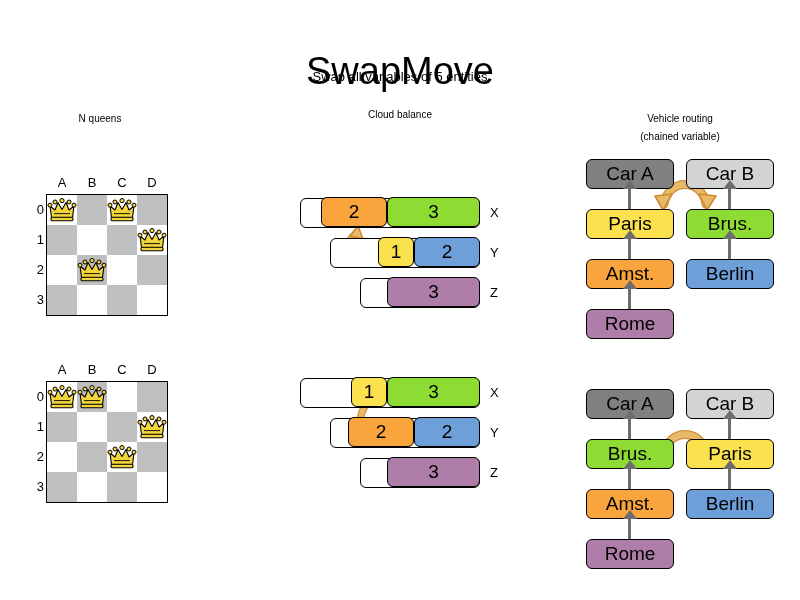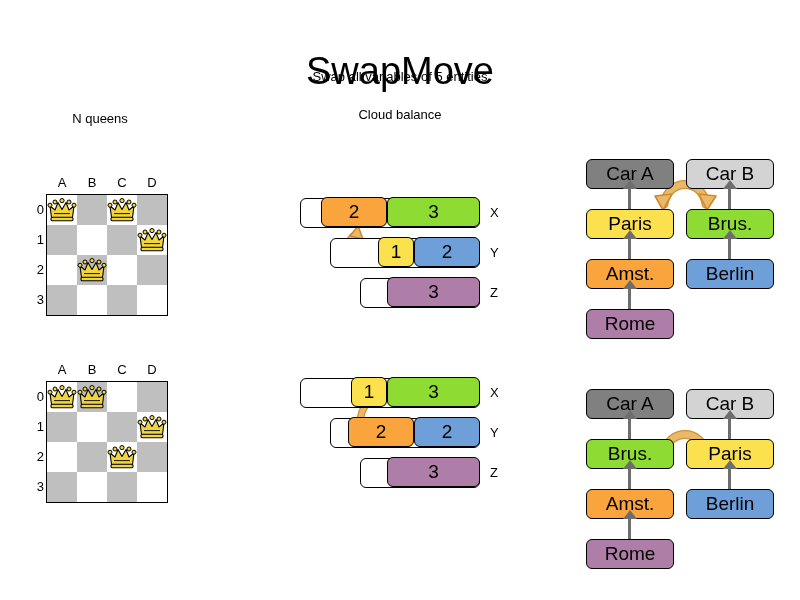--- a/index.html
+++ b/index.html
@@ -34,21 +34,21 @@
     width: 800px;
     text-align: center;
     font-size: 13px;
     line-height: 16px;
   }
 
   
   .col-heading {
     position: absolute;
     text-align: center;
-    font-size: 13px;
+    font-size: 10px;
     line-height: 18px;
   }
   #col-heading-nqueens { left: 0px;   top: 110px; width: 200px; }
   #col-heading-cloud   { left: 300px; top: 106px; width: 200px; }
   #col-heading-vehicle { left: 580px; top: 110px; width: 200px; }
 
   
   .chessboard {
     position: absolute;
     width: 120px;
@@ -145,20 +145,22 @@
 </style>
 </head>
 <body>
 
 <h1 id="page-title">SwapMove</h1>
 <div id="page-subtitle">Swap all variables of 5 entities</div>
 
 <div class="col-heading" id="col-heading-nqueens">N queens</div>
 <div class="col-heading" id="col-heading-cloud">Cloud balance</div>
 <div class="col-heading" id="col-heading-vehicle">
+  <div>Vehicle routing</div>
+  <div>(chained variable)</div>
 </div>
 
 <svg class="overlay" width="800" height="600" style="pointer-events:none;">
   <defs>
     <symbol id="queen-glyph" viewBox="0 0 30 30">
       <g>
         <path d="M4.5 22.5 L3 11 L8 15 L11 7.5 L15 14.5 L19 7.5 L22 15 L27 11 L25.5 22.5 Z" fill="#F2D43C" stroke="#000000" stroke-width="1.1" stroke-linejoin="round"></path>
         <rect x="4" y="22.2" width="22" height="3.6" rx="1.4" fill="#F2D43C" stroke="#000000" stroke-width="1.1"></rect>
         <circle cx="3" cy="10.2" r="2.0" fill="#F2D43C" stroke="#000000" stroke-width="1.0"></circle>
         <circle cx="8" cy="7.0" r="2.0" fill="#F2D43C" stroke="#000000" stroke-width="1.0"></circle>

